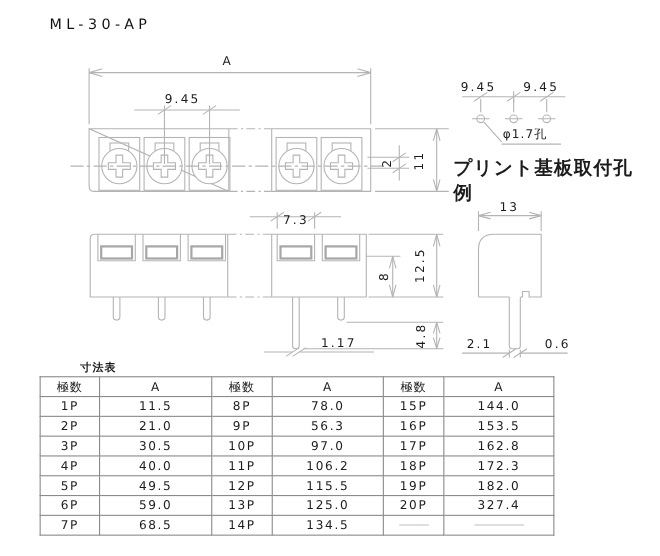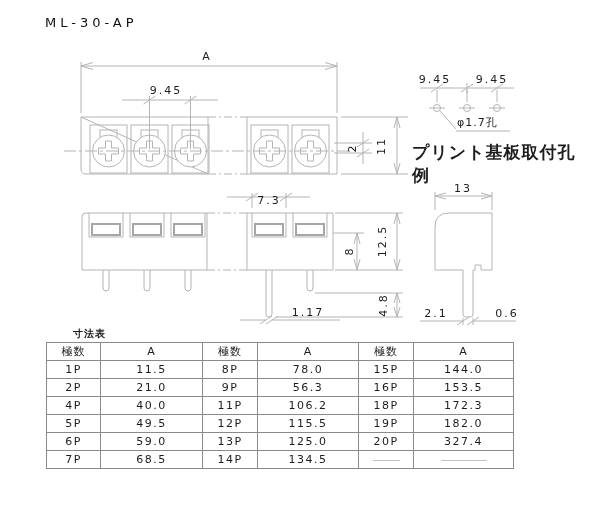--- a/index.html
+++ b/index.html
@@ -6,21 +6,21 @@
   #canvas{position:relative;width:588px;height:505px;background:#ffffff;overflow:hidden;
           font-family:"DejaVu Sans","Liberation Sans",sans-serif;color:#1c1c1c;}
   #linework{position:absolute;left:0;top:0;}
   .lbl{position:absolute;font-size:11px;letter-spacing:2px;white-space:nowrap;color:#1c1c1c;
        transform:translate(-50%,-50%);line-height:1;}
   .lbl.rot{transform:translate(-50%,-50%) rotate(-90deg);}
   .lbl.left{transform:translate(0,-50%);}
   #doc-title{position:absolute;left:45px;top:15px;font-size:13px;letter-spacing:4px;color:#111;}
   #table-title{position:absolute;left:43px;top:327px;font-size:10px;font-weight:600;letter-spacing:1px;margin-left:30px;}
   #holes-caption{position:absolute;left:412px;top:141px;font-size:17px;font-weight:600;letter-spacing:1px;}
-  #dim-table{position:absolute;left:46px;top:342px;border-collapse:collapse;table-layout:fixed;
+  #dim-table{position:absolute;left:36px;top:342px;border-collapse:collapse;table-layout:fixed;
              font-size:11px;}
   #dim-table th,#dim-table td{border:1px solid #8a8a8a;height:17px;padding:0;text-align:center;
              font-weight:normal;letter-spacing:1.5px;}
   #dim-table th{letter-spacing:1px;}
   #dim-table td.dash{color:#b0b0b0;letter-spacing:-1px;font-size:10px;}
   .c-pole{width:54px;} .c-a1{width:102px;} .c-pole2{width:55px;} .c-a2{width:101px;}
   .c-pole3{width:55px;} .c-a3{width:100px;}
 </style>
 </head>
 <body>
@@ -200,20 +200,28 @@
         </tr>
         <tr>
           <td>2P</td>
           <td>21.0</td>
           <td>9P</td>
           <td>56.3</td>
           <td>16P</td>
           <td>153.5</td>
         </tr>
         <tr>
+          <td>3P</td>
+          <td>30.5</td>
+          <td>10P</td>
+          <td>97.0</td>
+          <td>17P</td>
+          <td>162.8</td>
+        </tr>
+        <tr>
           <td>4P</td>
           <td>40.0</td>
           <td>11P</td>
           <td>106.2</td>
           <td>18P</td>
           <td>172.3</td>
         </tr>
         <tr>
           <td>5P</td>
           <td>49.5</td>

